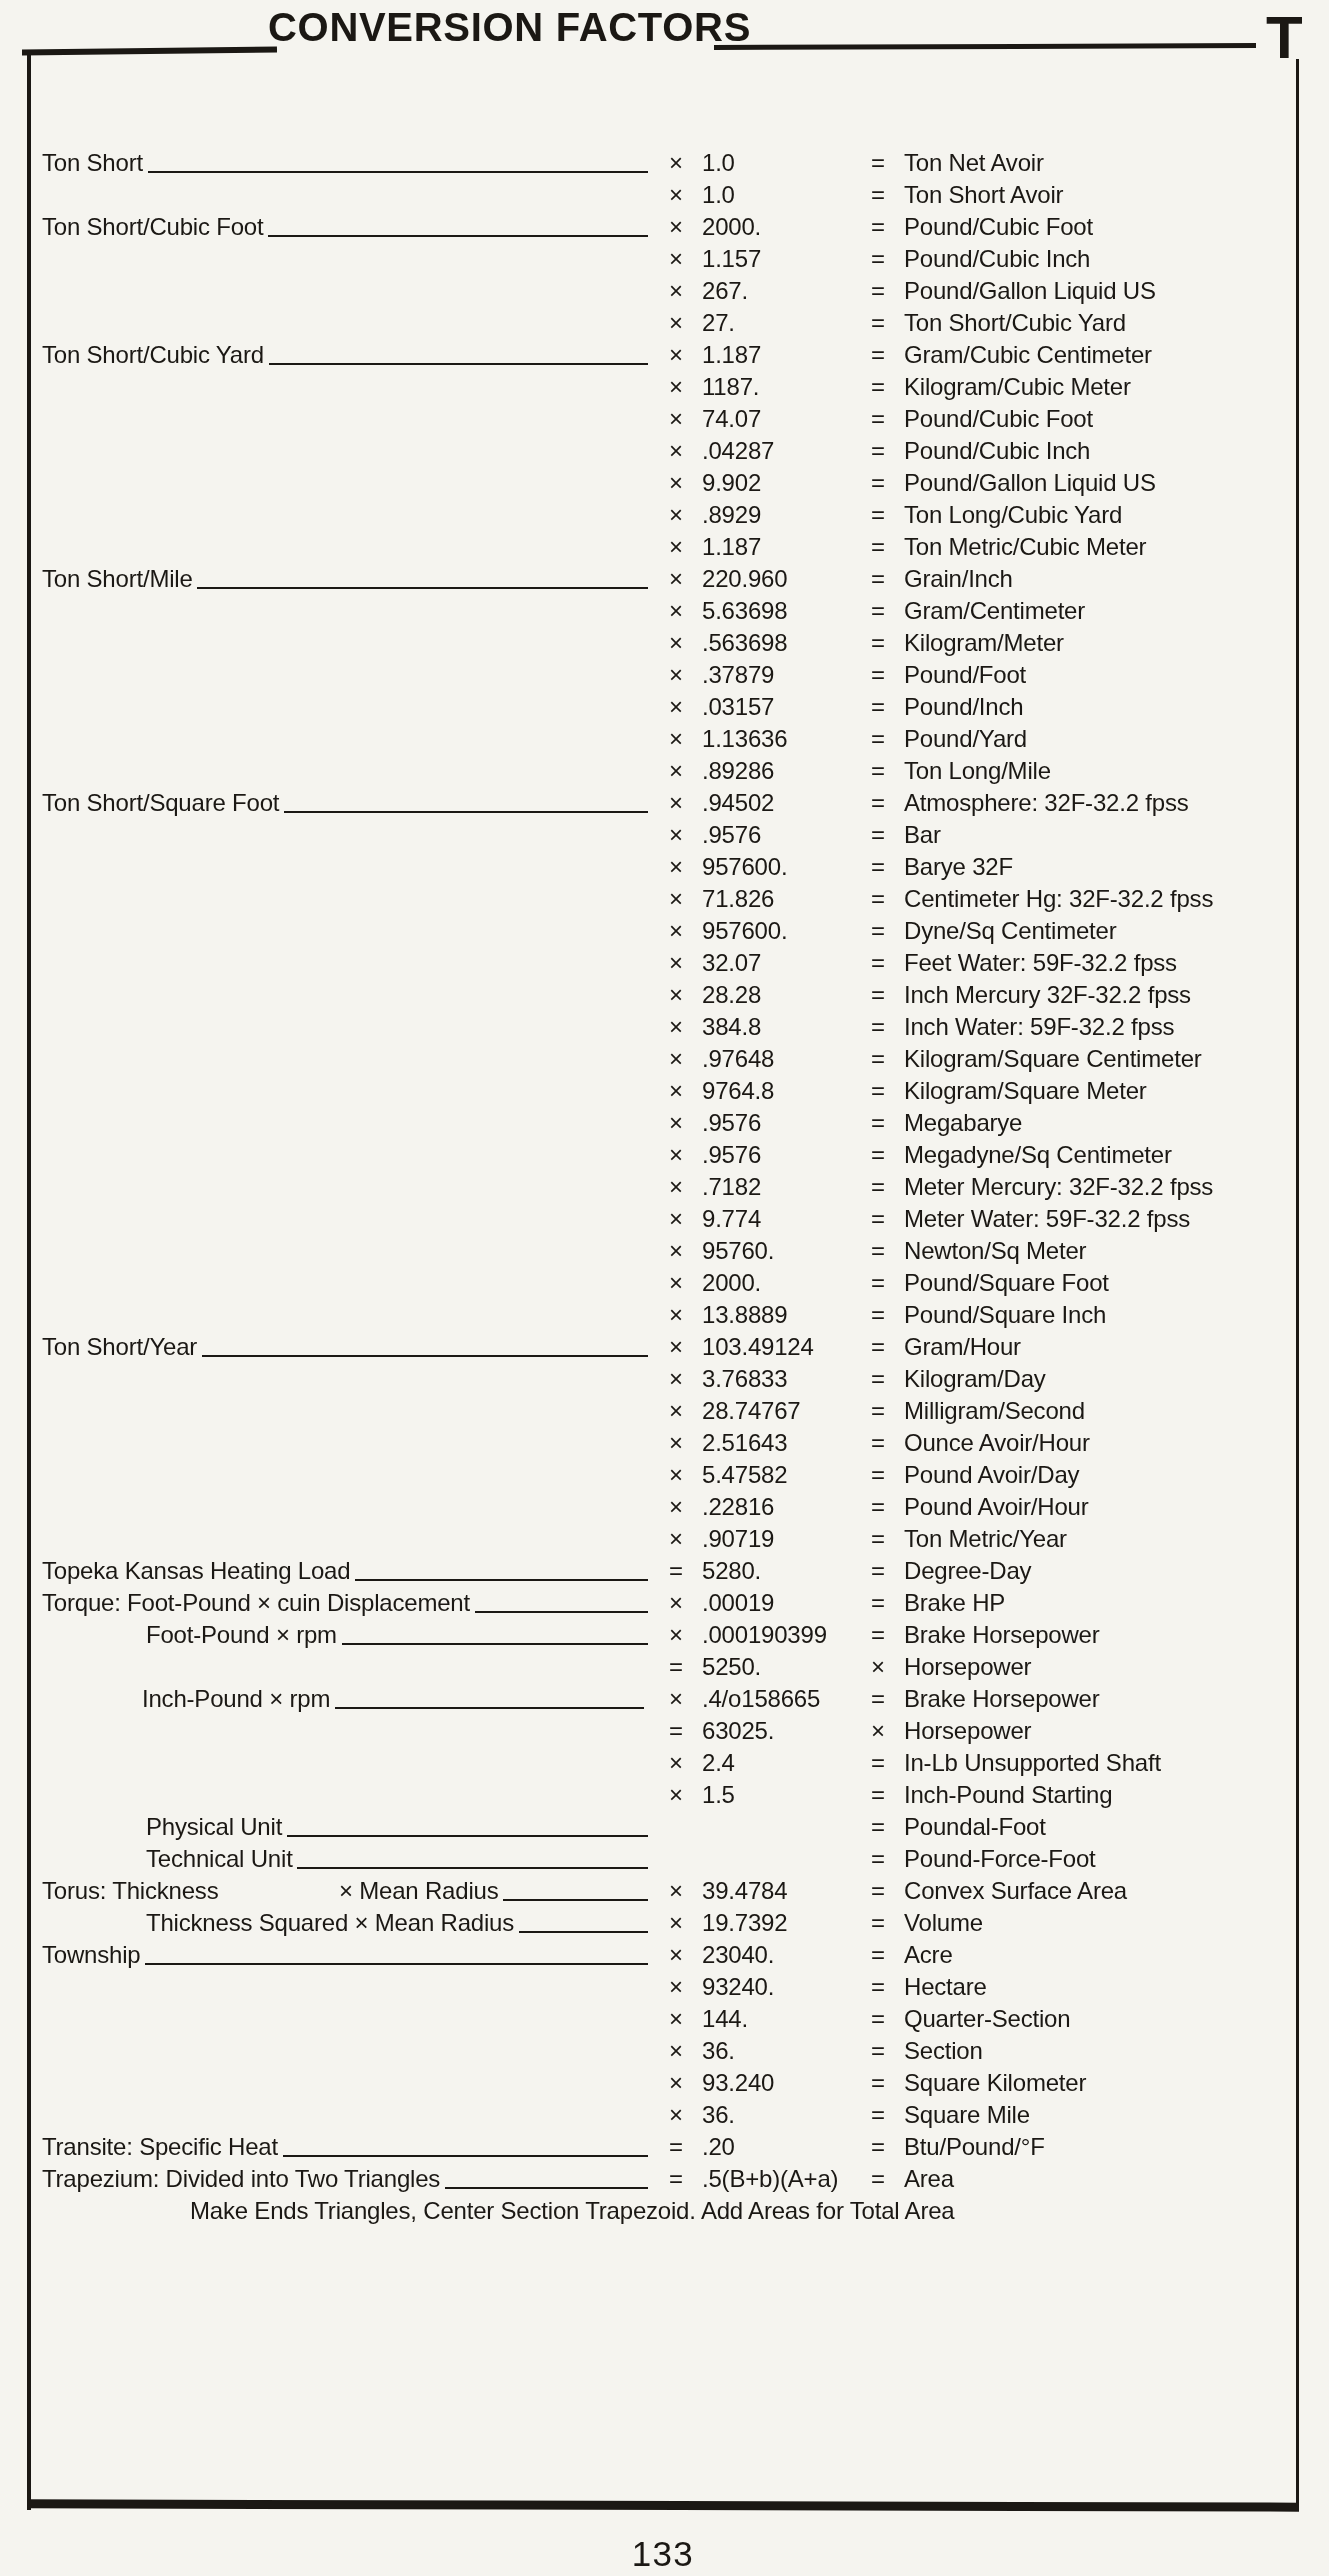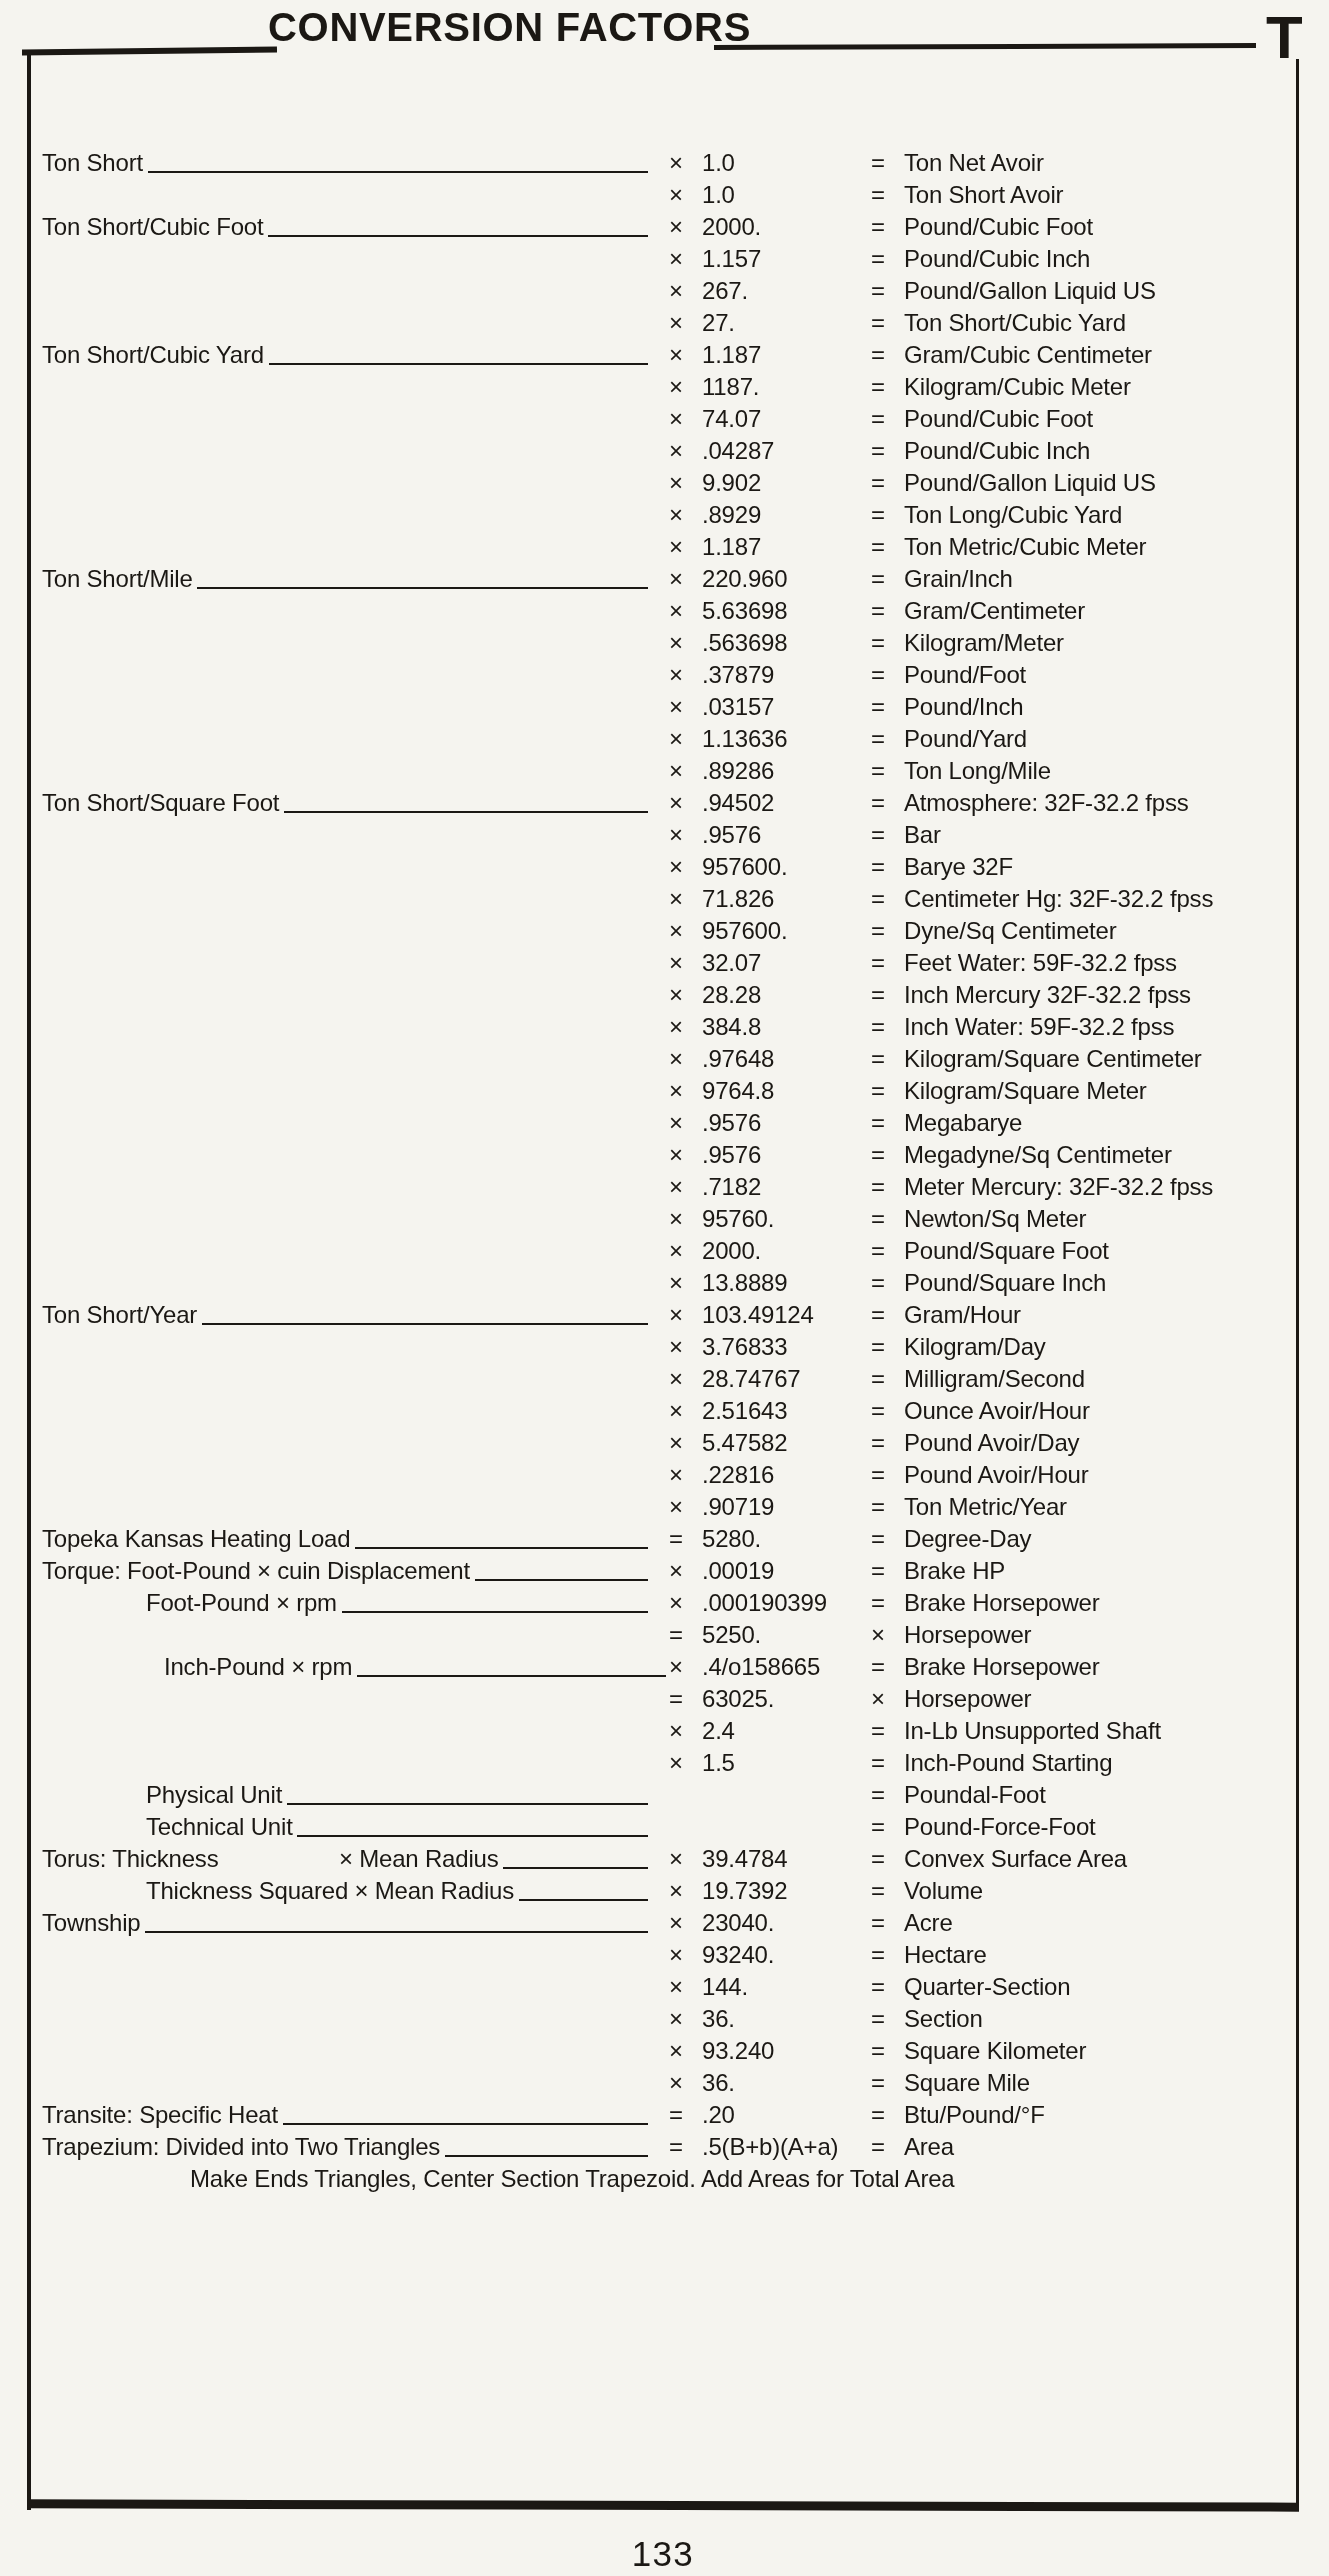--- a/index.html
+++ b/index.html
@@ -400,20 +400,29 @@
   <div class="row">
 
     <div class="mid">
       <span class="sym">×</span><span class="val">.7182</span>
     </div>
     <div class="res">
       <span class="sym">=</span><span class="val">Meter Mercury: 32F-32.2 fpss</span>
     </div>
   </div>
 
+  <div class="row">
+
+    <div class="mid">
+      <span class="sym">×</span><span class="val">9.774</span>
+    </div>
+    <div class="res">
+      <span class="sym">=</span><span class="val">Meter Water: 59F-32.2 fpss</span>
+    </div>
+  </div>
 
   <div class="row">
 
     <div class="mid">
       <span class="sym">×</span><span class="val">95760.</span>
     </div>
     <div class="res">
       <span class="sym">=</span><span class="val">Newton/Sq Meter</span>
     </div>
   </div>
@@ -558,21 +567,21 @@
 
     <div class="mid">
       <span class="sym">=</span><span class="val">5250.</span>
     </div>
     <div class="res">
       <span class="sym">×</span><span class="val">Horsepower</span>
     </div>
   </div>
 
   <div class="row">
-    <div class="lbl" style="left: 164px; width: 505px;">
+    <div class="lbl" style="left: 142px; width: 505px;">
       <span class="lbl-text">Inch-Pound × rpm</span>
 
       <span class="rule"></span>
     </div>
     <div class="mid">
       <span class="sym">×</span><span class="val">.4/o158665</span>
     </div>
     <div class="res">
       <span class="sym">=</span><span class="val">Brake Horsepower</span>
     </div>

